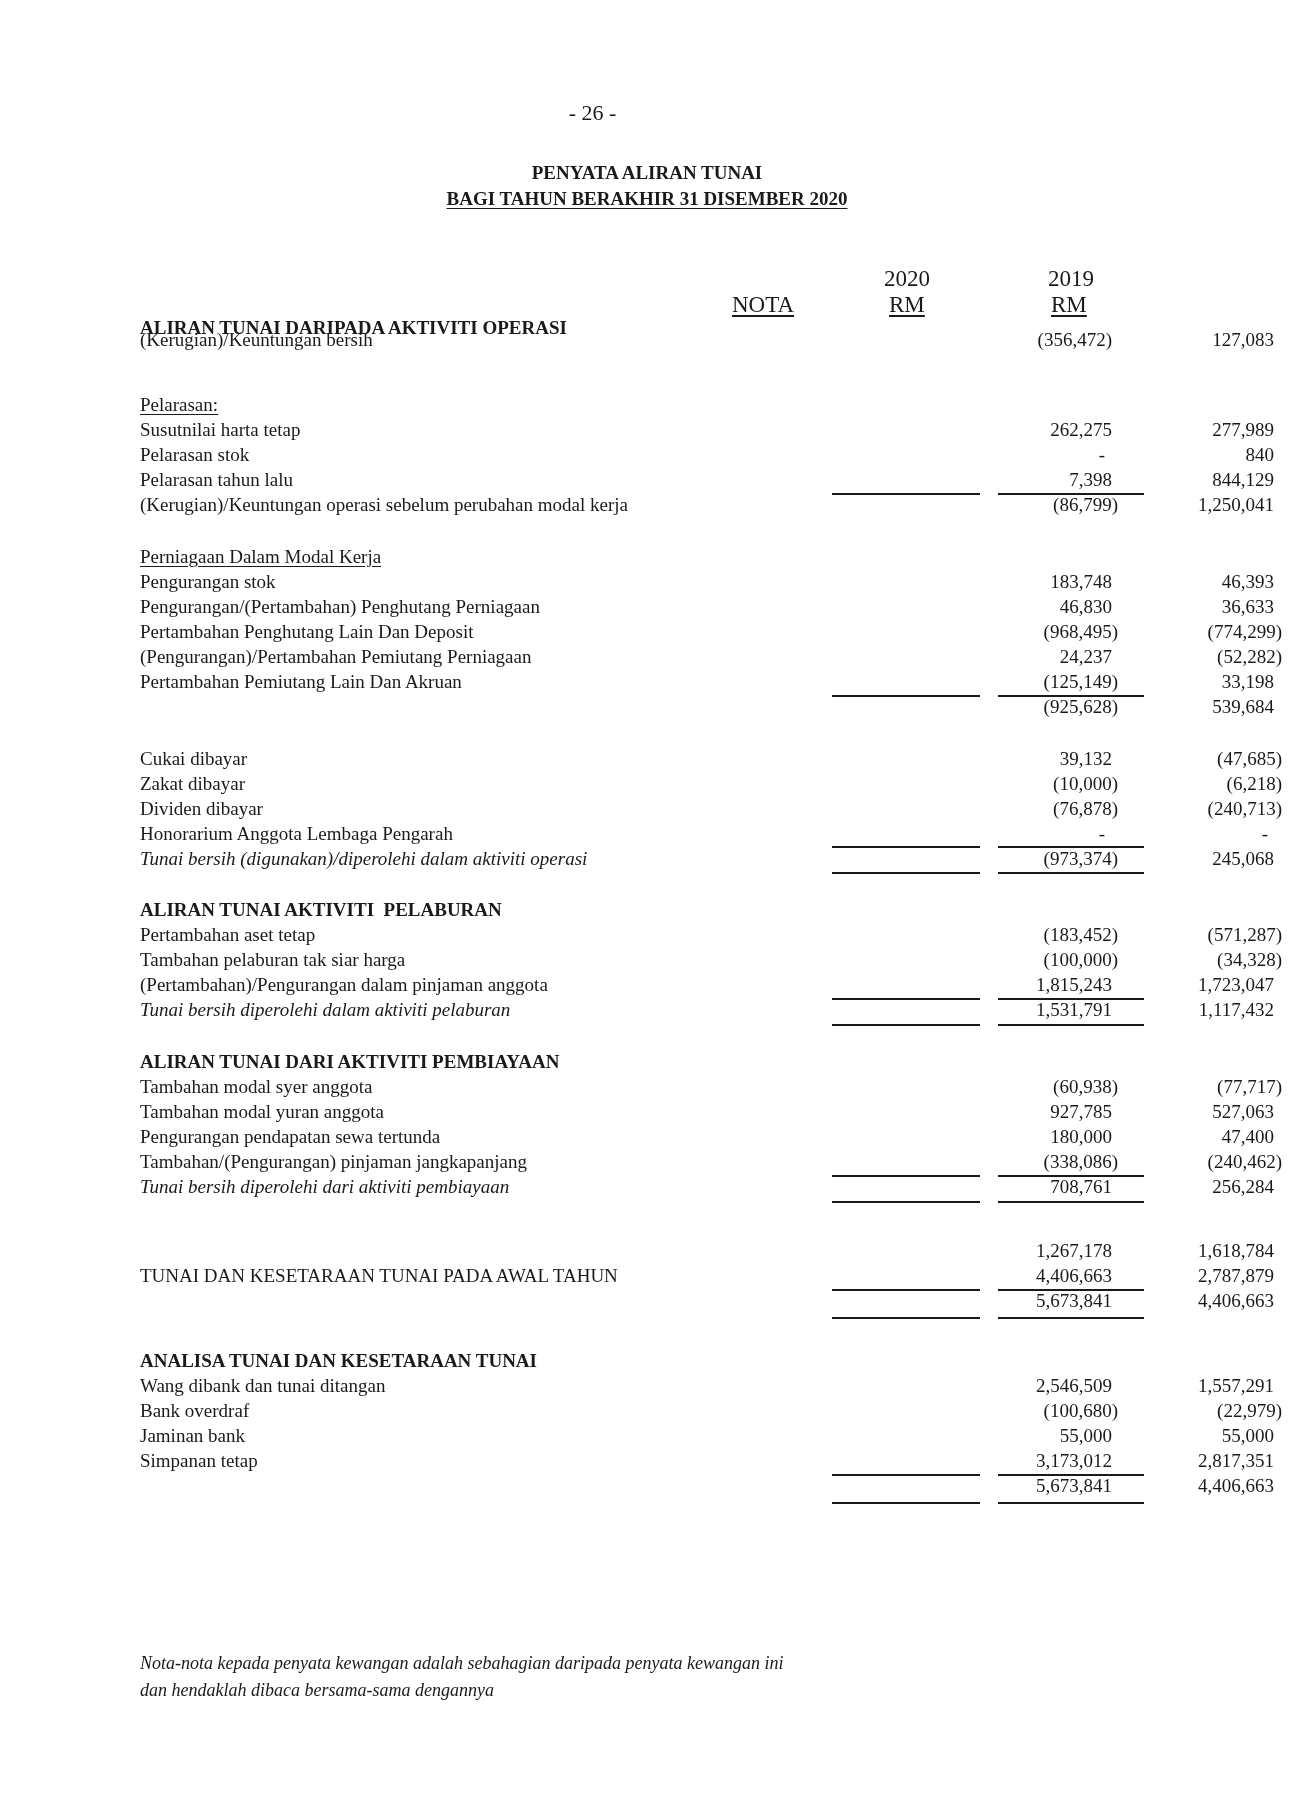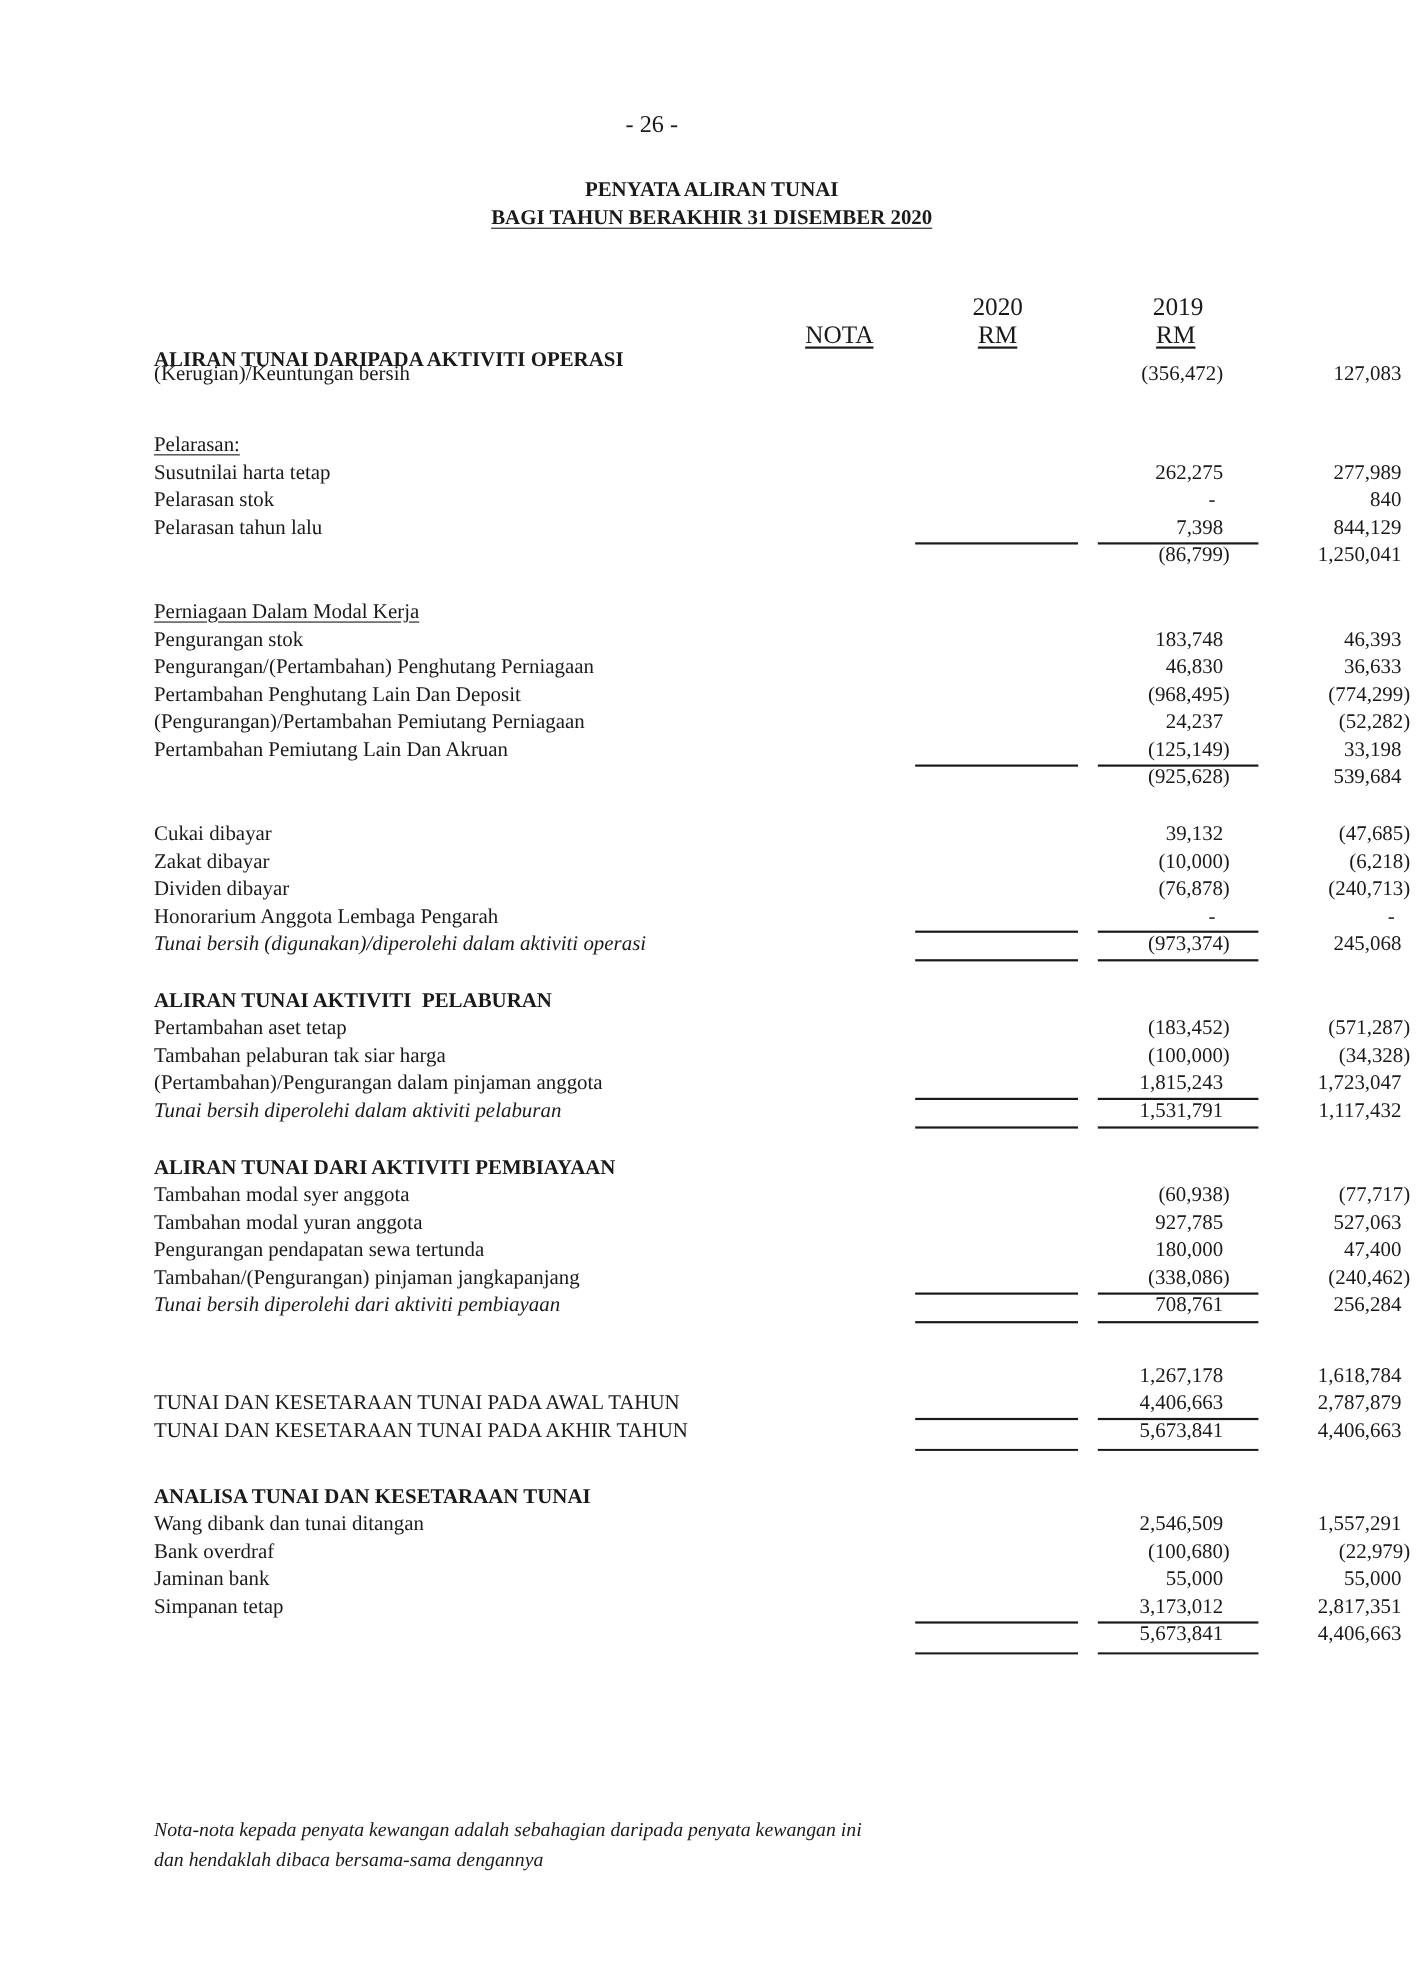--- a/index.html
+++ b/index.html
@@ -70,20 +70,21 @@
   <span class="v19">840</span>
 </div>
 <div class="row" style="top:469px;">
   <span class="lbl">Pelarasan tahun lalu</span>
   <span class="v20">7,398</span>
   <span class="v19">844,129</span>
 </div>
 <div class="rule r20" style="top:493px;"></div>
 <div class="rule r19" style="top:493px;"></div>
 <div class="row" style="top:494px;">
+  <span class="lbl">(Kerugian)/Keuntungan operasi sebelum perubahan modal kerja</span>
   <span class="v20" style="left:828px;">(86,799)</span>
   <span class="v19">1,250,041</span>
 </div>
 
 <div class="row" style="top:546px;">
   <span class="lbl under">Perniagaan Dalam Modal Kerja</span>
 </div>
 <div class="row" style="top:571px;">
   <span class="lbl">Pengurangan stok</span>
   <span class="v20">183,748</span>
@@ -212,21 +213,20 @@
   <span class="v19">1,618,784</span>
 </div>
 <div class="row" style="top:1265px;">
   <span class="lbl">TUNAI DAN KESETARAAN TUNAI PADA AWAL TAHUN</span>
   <span class="v20">4,406,663</span>
   <span class="v19">2,787,879</span>
 </div>
 <div class="rule r20" style="top:1289px;"></div>
 <div class="rule r19" style="top:1289px;"></div>
 <div class="row" style="top:1290px;">
-  <span class="lbl">TUNAI DAN KESETARAAN TUNAI PADA AKHIR TAHUN</span>
   <span class="v20">5,673,841</span>
   <span class="v19">4,406,663</span>
 </div>
 <div class="rule r20 dbl" style="top:1315px;"></div>
 <div class="rule r19 dbl" style="top:1315px;"></div>
 
 <div class="row" style="top:1350px;">
   <span class="lbl bold">ANALISA TUNAI DAN KESETARAAN TUNAI</span>
 </div>
 <div class="row" style="top:1375px;">

